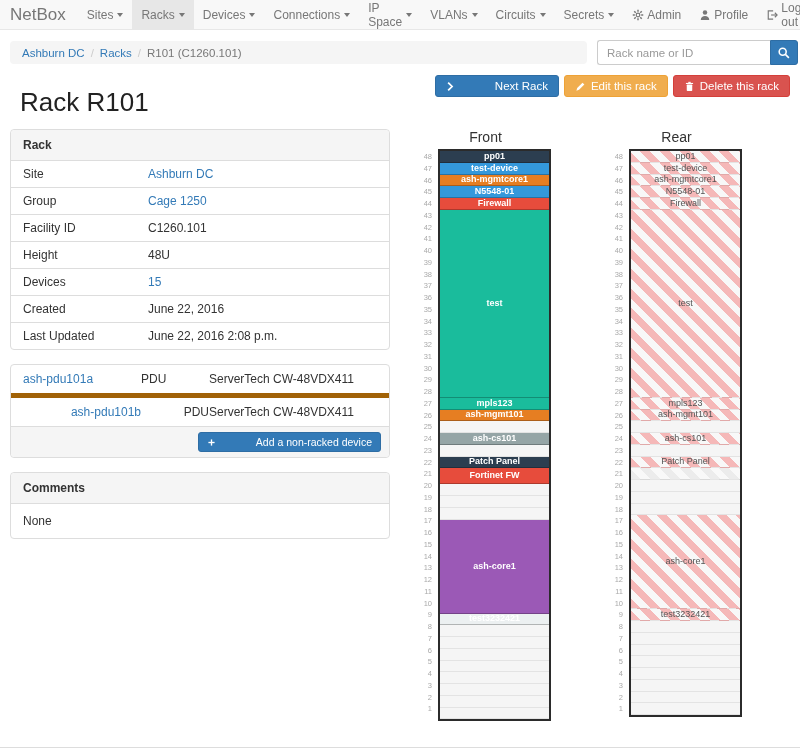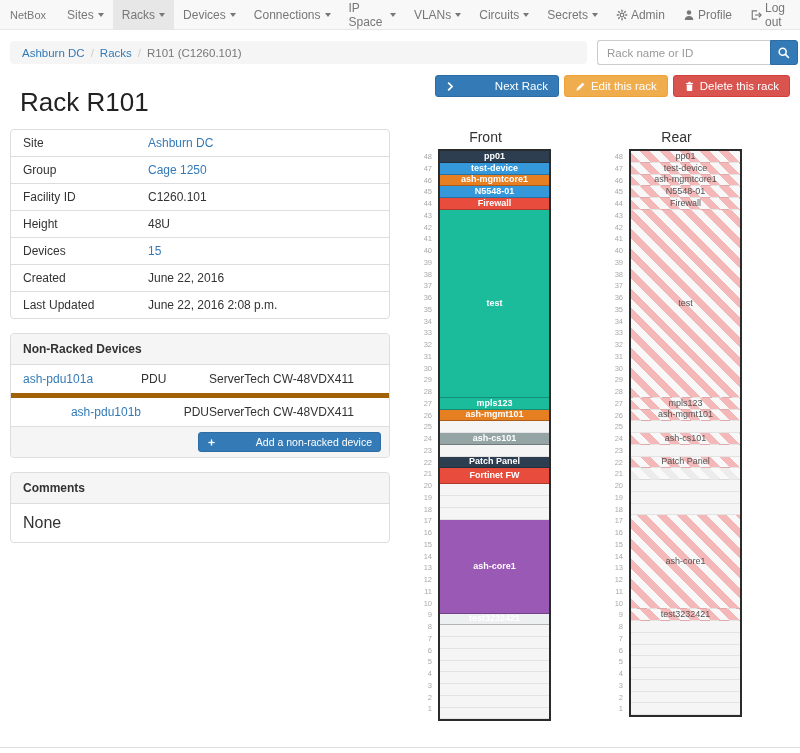--- a/index.html
+++ b/index.html
@@ -2,21 +2,21 @@
 <html><head>
 <meta charset="utf-8">
 <style>
   * { box-sizing: border-box; }
   html,body { margin:0; padding:0; background:#fff; }
   body { width:800px; font-family:"Liberation Sans", sans-serif; color:#333; font-size:12px; }
   a { text-decoration:none; }
 
   
   .navbar { height:30px; background:#f8f8f8; border-bottom:1px solid #e7e7e7; display:flex; align-items:stretch; }
-  .brand { font-size:11px; color:#777; display:flex; align-items:center; padding:0 12px 0 10px; }
+  .brand { font-size:17px; color:#777; display:flex; align-items:center; padding:0 12px 0 10px; }
   .nav-item { display:flex; align-items:center; gap:4px; padding:0 9px; font-size:12px; color:#777; cursor:pointer; }
   .nav-item.active { background:#e7e7e7; }
   .caret { width:0; height:0; border-left:3px solid transparent; border-right:3px solid transparent; border-top:4px solid #777; margin-top:1px; }
   .nav-right { margin-left:auto; display:flex; padding-right:6px; }
   .nav-right .nav-item { gap:3px; }
 
   
   .crumb-row { display:flex; gap:10px; padding:10px 10px 0 10px; align-items:center; }
   .breadcrumb { flex:1; background:#f5f5f5; border-radius:4px; padding:5px 12px; font-size:11.5px; color:#777; height:23px; display:flex; align-items:center; }
   .breadcrumb a { color:#337ab7; }
@@ -43,21 +43,21 @@
   .attr-row { display:flex; padding:6px 12px; font-size:12px; }
   .attr-row + .attr-row { border-top:1px solid #ddd; }
   .attr-label { width:125px; flex:none; }
   .link { color:#337ab7; cursor:pointer; }
   .dev-row { display:flex; padding:7px 12px; font-size:12px; }
   .dev-row + .dev-row { border-top:5px solid #a16207;text-align:right; }
   .dev-name { width:118px; flex:none; }
   .dev-type { width:68px; flex:none; }
   .panel-footer { background:#f5f5f5; border-top:1px solid #ddd; padding:5px 8px; display:flex; justify-content:flex-end; border-radius:0 0 4px 4px; }
   .btn-sm { font-size:10.5px; padding:3px 8px; }
-  .panel-body { padding:10px 12px; font-size:16px; }
+  .panel-body { padding:10px 12px; font-size:12px; }
 
   
   .racks { display:flex; margin-left:30px; gap:60px; }
   .rack-col { display:flex; flex-direction:column; align-items:center; }
   .rack-title { font-size:14px; color:#333; margin:0 0 4px 0; font-weight:normal; }
   .rack-body { display:flex; }
   .unit-nums { display:flex; flex-direction:column; width:18px; padding:2px 6px 0 0; }
   .unum { height:11.75px; line-height:11.75px; font-size:7.5px; color:#aaa; text-align:right; }
   .rack-frame { width:113px; border:2px solid #2b2b2b; background:#86efac; }
   .unit { display:flex; align-items:center; justify-content:center; font-size:9px; overflow:hidden; line-height:1; }
@@ -197,20 +197,21 @@
         </span>
       <span>Delete this rack</span>
     </button>
   </div>
 </div>
 
 <div class="content">
   <div class="left-col">
 
     <div class="panel">
+      <div class="panel-heading">Rack</div>
       <div class="attr-row">
           <span class="attr-label">Site</span>
           <span class="link">Ashburn DC</span>
         </div>
       <div class="attr-row">
           <span class="attr-label">Group</span>
           <span class="link">Cage 1250</span>
         </div>
       <div class="attr-row">
           <span class="attr-label">Facility ID</span>
@@ -228,21 +229,20 @@
           <span class="attr-label">Created</span>
           <span>June 22, 2016</span>
         </div>
       <div class="attr-row">
           <span class="attr-label">Last Updated</span>
           <span>June 22, 2016 2:08 p.m.</span>
         </div>
     </div>
 
     <div class="panel">
-      <div class="panel-heading">Non-Racked Devices</div>
       <div class="dev-row">
         <span class="dev-name link">ash-pdu101a</span>
         <span class="dev-type">PDU</span>
         <span>ServerTech CW-48VDX411</span>
       </div>
       <div class="dev-row">
         <span class="dev-name link">ash-pdu101b</span>
         <span class="dev-type">PDU</span>
         <span>ServerTech CW-48VDX411</span>
       </div>

